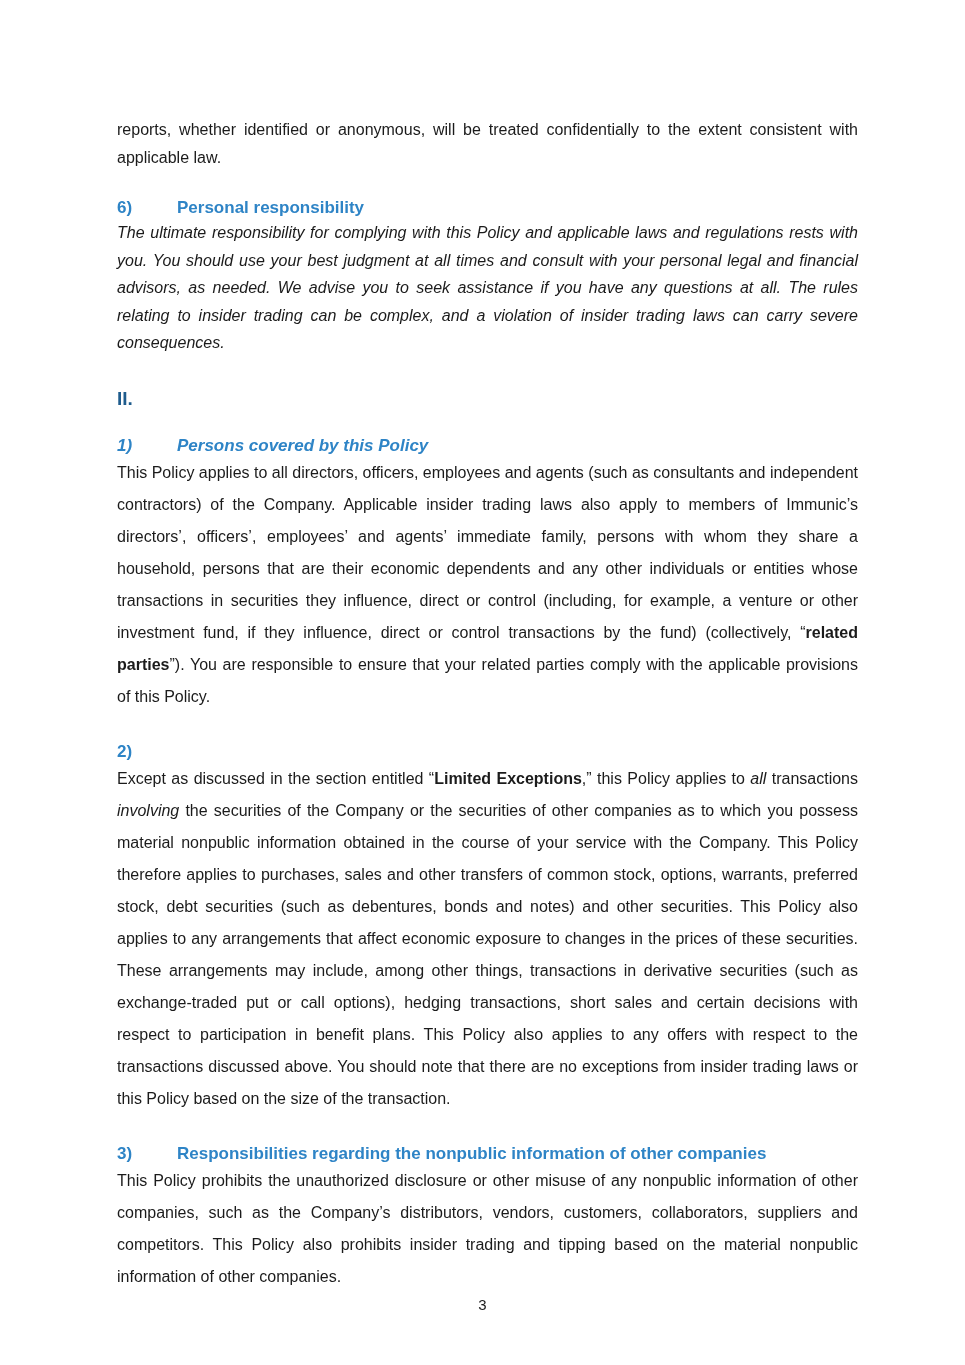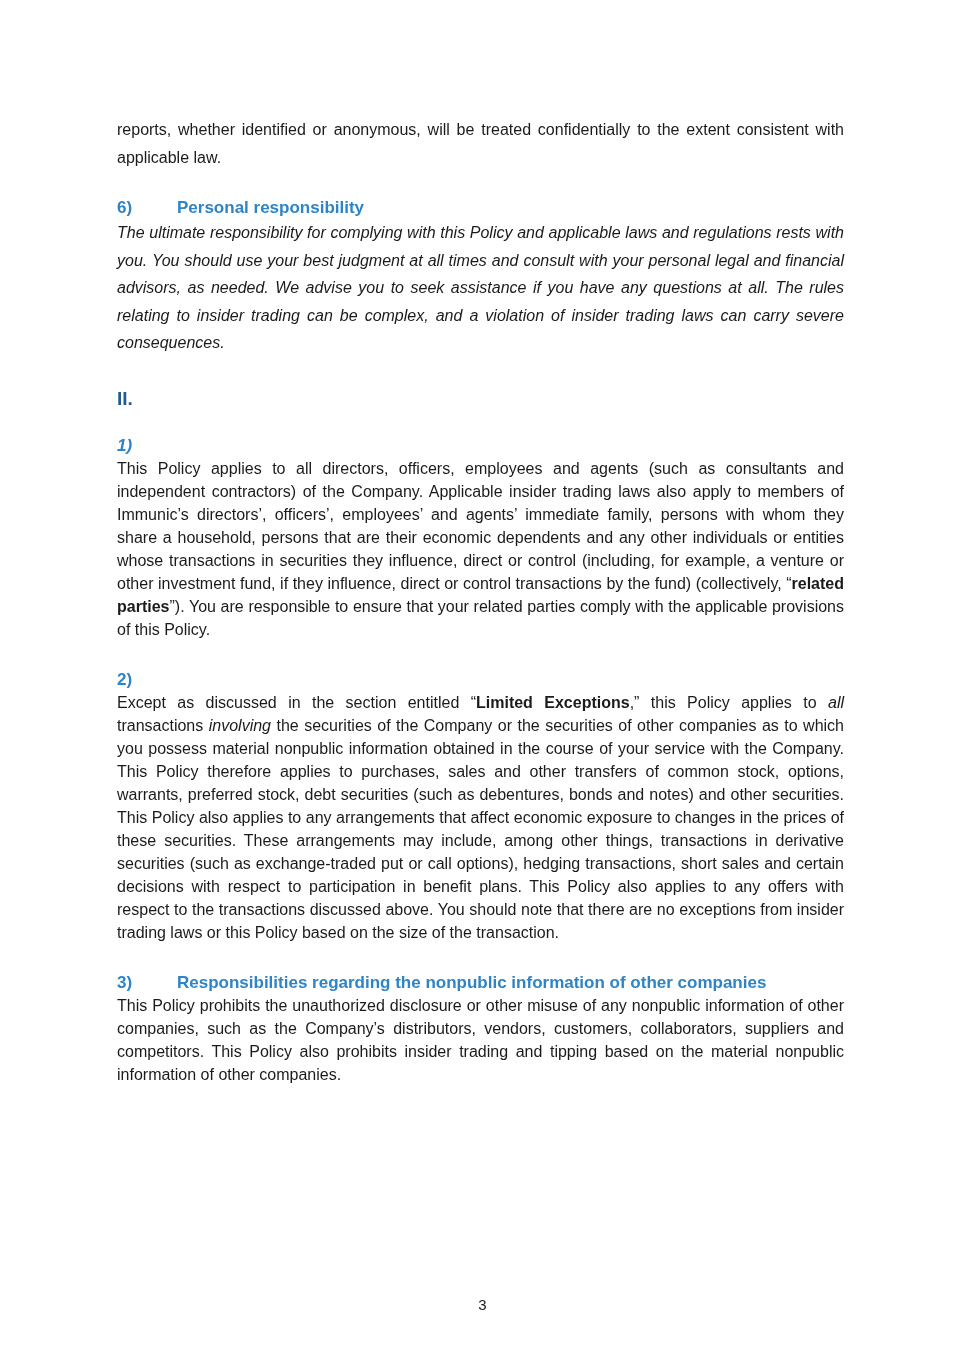--- a/index.html
+++ b/index.html
@@ -13,26 +13,26 @@
     height: 1365px;
     background: #ffffff;
     font-family: "Liberation Sans", sans-serif;
     color: #1b1b1b;
     overflow: hidden;
     margin: 0 auto;
   }
   .content {
     position: absolute;
     left: 117px;
-    right: 121px;
+    right: 107px;
     top: 116px;
   }
   p.body {
     font-size: 16px;
-    line-height: 23px;
+    line-height: 32px;
     text-align: justify;
     margin: 0;
     color: #1b1b1b;
   }
   p.body.loose {
     line-height: 27.5px;
   }
   .h-sub {
     display: flex;
     font-weight: bold;
@@ -83,20 +83,21 @@
     </div>
 
     <p class="body loose mt-24"><span>The ultimate responsibility for complying with this Policy and applicable laws and regulations rests with you. You should use your best judgment at all times and consult with your personal legal and financial advisors, as needed. We advise you to seek assistance if you have any questions at all. The rules relating to insider trading can be complex, and a violation of insider trading laws can carry severe consequences.</span></p>
 
     <div class="h-main mt-30">
       <span class="h-num">II.</span>
     </div>
 
     <div class="h-sub mt-24">
       <span class="h-num">1)</span>
+      <span>Persons covered by this Policy</span>
     </div>
 
     <p class="body mt-22"><span>This Policy applies to all directors, officers, employees and agents (such as consultants and independent contractors) of the Company. Applicable insider trading laws also apply to members of Immunic’s directors’, officers’, employees’ and agents’ immediate family, persons with whom they share a household, persons that are their economic dependents and any other individuals or entities whose transactions in securities they influence, direct or control (including, for example, a venture or other investment fund, if they influence, direct or control transactions by the fund) (collectively, “</span><span style="font-weight: bold;">related parties</span><span>”). You are responsible to ensure that your related parties comply with the applicable provisions of this Policy.</span></p>
 
     <div class="h-sub mt-28">
       <span class="h-num">2)</span>
     </div>
 
     <p class="body mt-22"><span>Except as discussed in the section entitled “</span><span style="font-weight: bold;">Limited Exceptions</span><span>,” this Policy applies to </span><span style="font-style: italic;">all</span><span> transactions </span><span style="font-style: italic;">involving</span><span> the securities of the Company or the securities of other companies as to which you possess material nonpublic information obtained in the course of your service with the Company. This Policy therefore applies to purchases, sales and other transfers of common stock, options, warrants, preferred stock, debt securities (such as debentures, bonds and notes) and other securities. This Policy also applies to any arrangements that affect economic exposure to changes in the prices of these securities. These arrangements may include, among other things, transactions in derivative securities (such as exchange-traded put or call options), hedging transactions, short sales and certain decisions with respect to participation in benefit plans. This Policy also applies to any offers with respect to the transactions discussed above. You should note that there are no exceptions from insider trading laws or this Policy based on the size of the transaction.</span></p>
 

